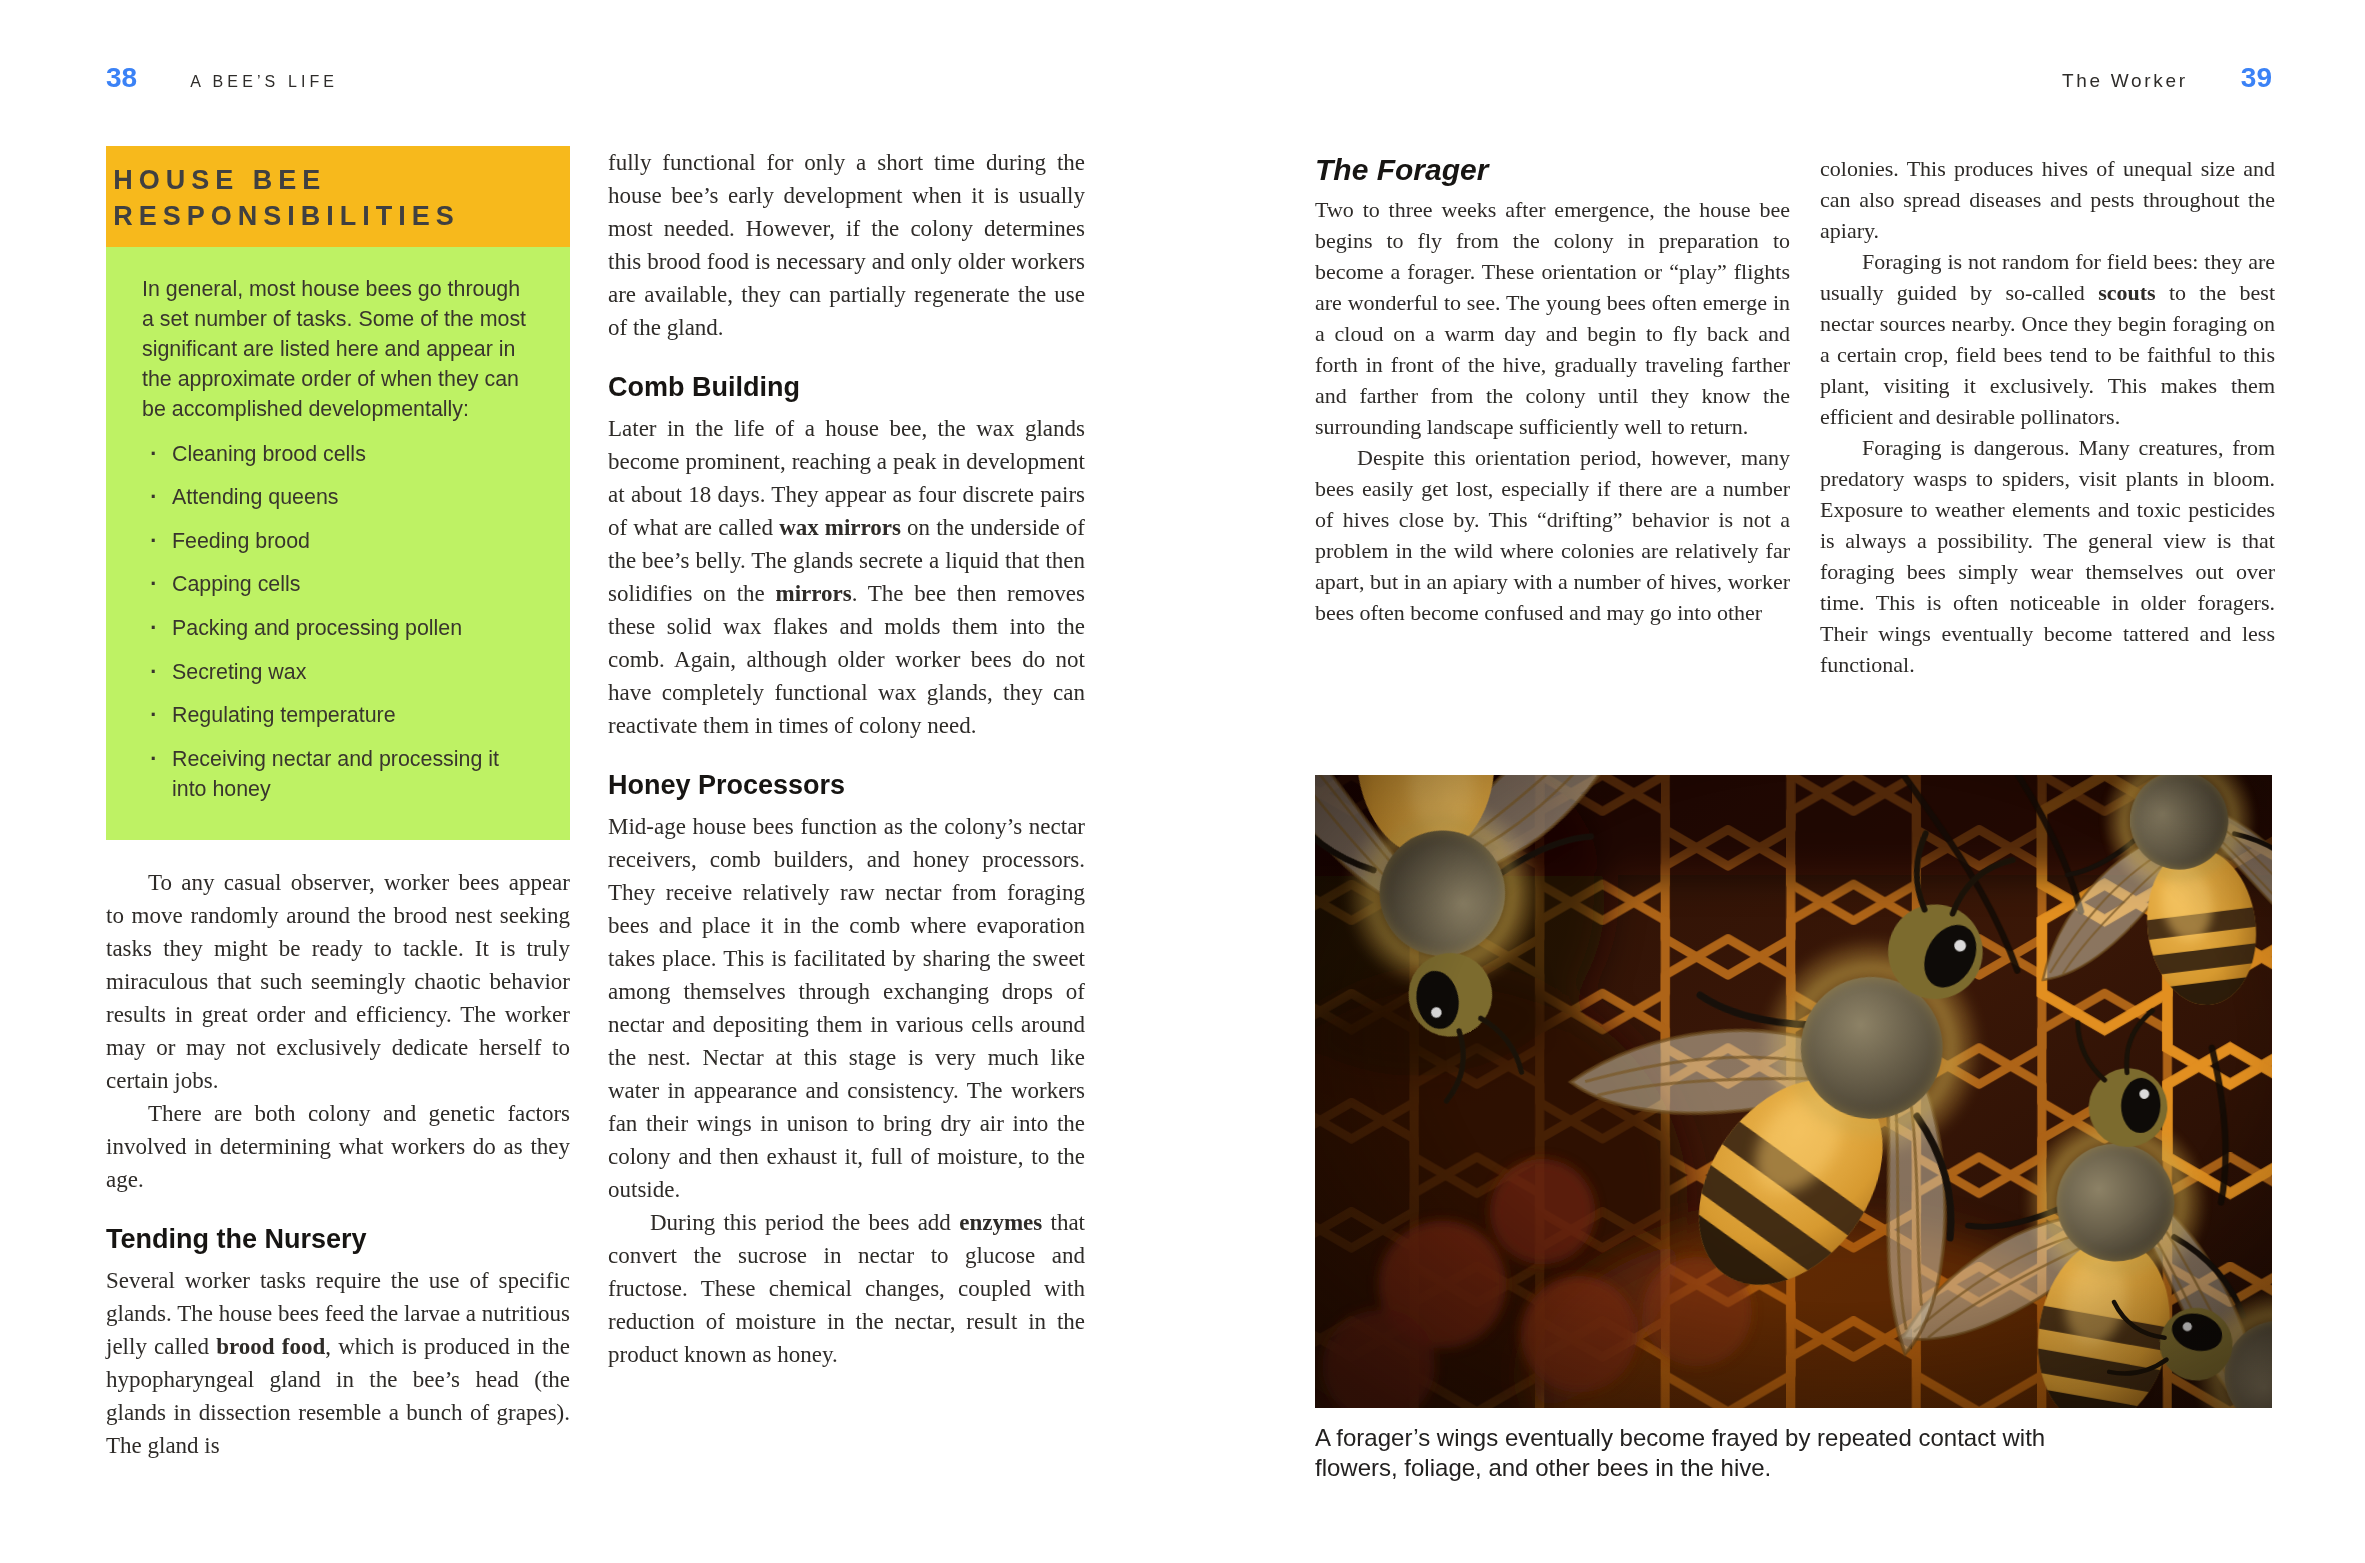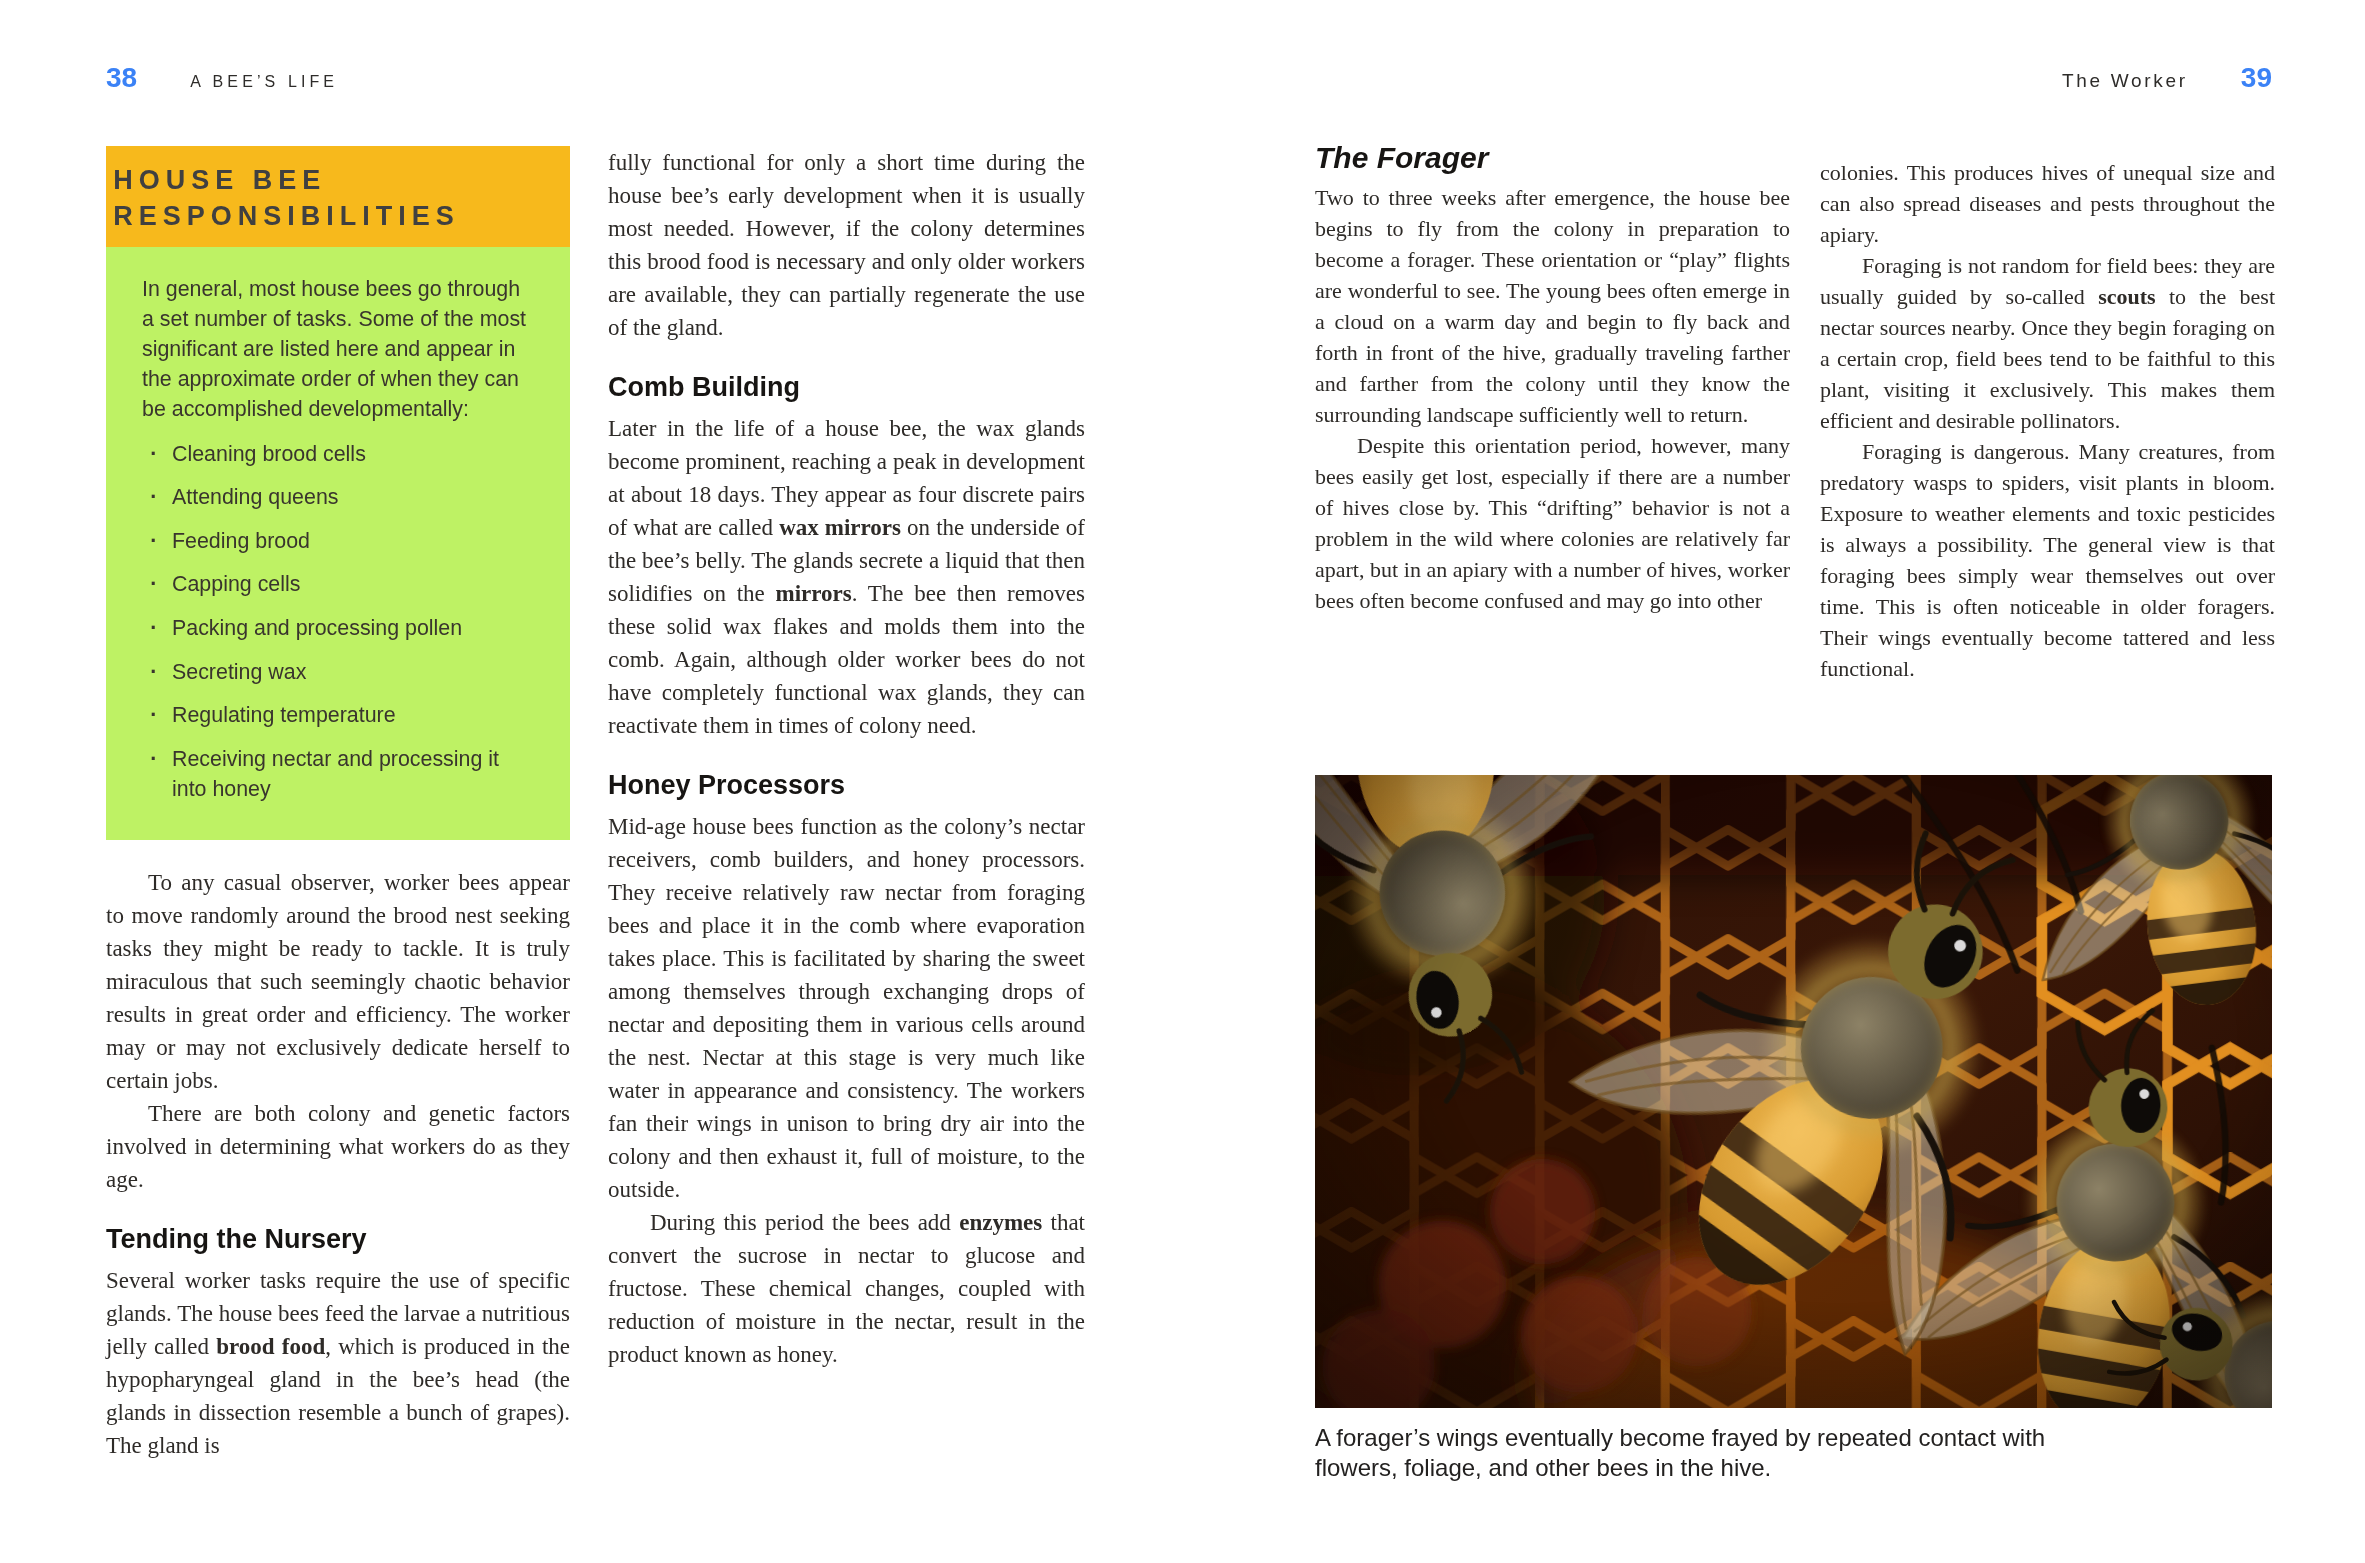--- a/index.html
+++ b/index.html
@@ -29,21 +29,21 @@
   .side-body ul{list-style:none;margin:14.6px 0 0 0;padding:0;}
   .side-body li{position:relative;padding-left:30px;margin-top:13.6px;line-height:30px;}
   .side-body li::before{content:"\00B7";position:absolute;left:8.2px;top:0;font-weight:bold;}
 
   
   .serif{font-family:"Liberation Serif",serif;font-size:23px;line-height:33px;
          text-align:justify;color:#2e2b28;}
   .serif p{margin:0;}
   .serif p.ind{text-indent:42px;}
   .serif b{font-weight:bold;}
-  .col-right .serif, .serif.tight{line-height:31px;font-size:22px;}
+  .col-right .serif, .serif.tight{line-height:31px;font-size:22px;margin-top:12px;}
   .h2{font-family:"Liberation Sans",sans-serif;font-weight:bold;font-size:27px;
       color:#171513;margin:27px 0 8.2px 0;line-height:33px;text-align:left;}
   .h2.first{margin-top:0;}
   .h2i{font-style:italic;letter-spacing:0;}
   
   .photo{background:#1c0b04;}
   .photo svg{display:block;width:100%;height:100%;}
   .caption{font-size:24px;line-height:30px;color:#232120;}
 </style>
 </head>
@@ -94,21 +94,21 @@
   <span class="rh-label" style="letter-spacing:2.7px;font-size:19px;">The Worker</span>
   <span class="pagenum rh-gap-r">39</span>
 </div>
 
 <div class="abs serif tight" style="left:1315px;top:141px;width:475px;">
   <div class="h2 h2i first" style="font-size:30px;">The Forager</div>
   <p>Two to three weeks after emergence, the house bee begins to fly from the colony in preparation to become a forager. These orientation or “play” flights are wonderful to see. The young bees often emerge in a cloud on a warm day and begin to fly back and forth in front of the hive, gradually traveling farther and farther from the colony until they know the surrounding landscape sufficiently well to return.</p>
   <p class="ind">Despite this orientation period, however, many bees easily get lost, especially if there are a number of hives close by. This “drifting” behavior is not a problem in the wild where colonies are relatively far apart, but in an apiary with a number of hives, worker bees often become confused and may go into other</p>
 </div>
 
-<div class="abs serif tight" style="left:1820px;top:157px;width:455px;">
+<div class="abs serif tight" style="left:1820px;top:141px;width:455px;">
   <p>colonies. This produces hives of unequal size and can also spread diseases and pests throughout the apiary.</p>
   <p class="ind"><span>Foraging is not random for field bees: they are usually guided by so-called </span><b>scouts</b><span> to the best nectar sources nearby. Once they begin foraging on a certain crop, field bees tend to be faithful to this plant, visiting it exclusively. This makes them efficient and desirable pollinators.</span></p>
   <p class="ind">Foraging is dangerous. Many creatures, from predatory wasps to spiders, visit plants in bloom. Exposure to weather elements and toxic pesticides is always a possibility. The general view is that foraging bees simply wear themselves out over time. This is often noticeable in older foragers. Their wings eventually become tattered and less functional.</p>
 </div>
 
 <div class="abs photo" style="left:1315px;top:775px;width:957px;height:633px;">
   <svg viewBox="0 0 1052 696" preserveAspectRatio="none">
     <defs>
       <linearGradient id="bg" x1="0" y1="0" x2="1" y2="1">
         <stop offset="0" stop-color="#2a1006"></stop>

